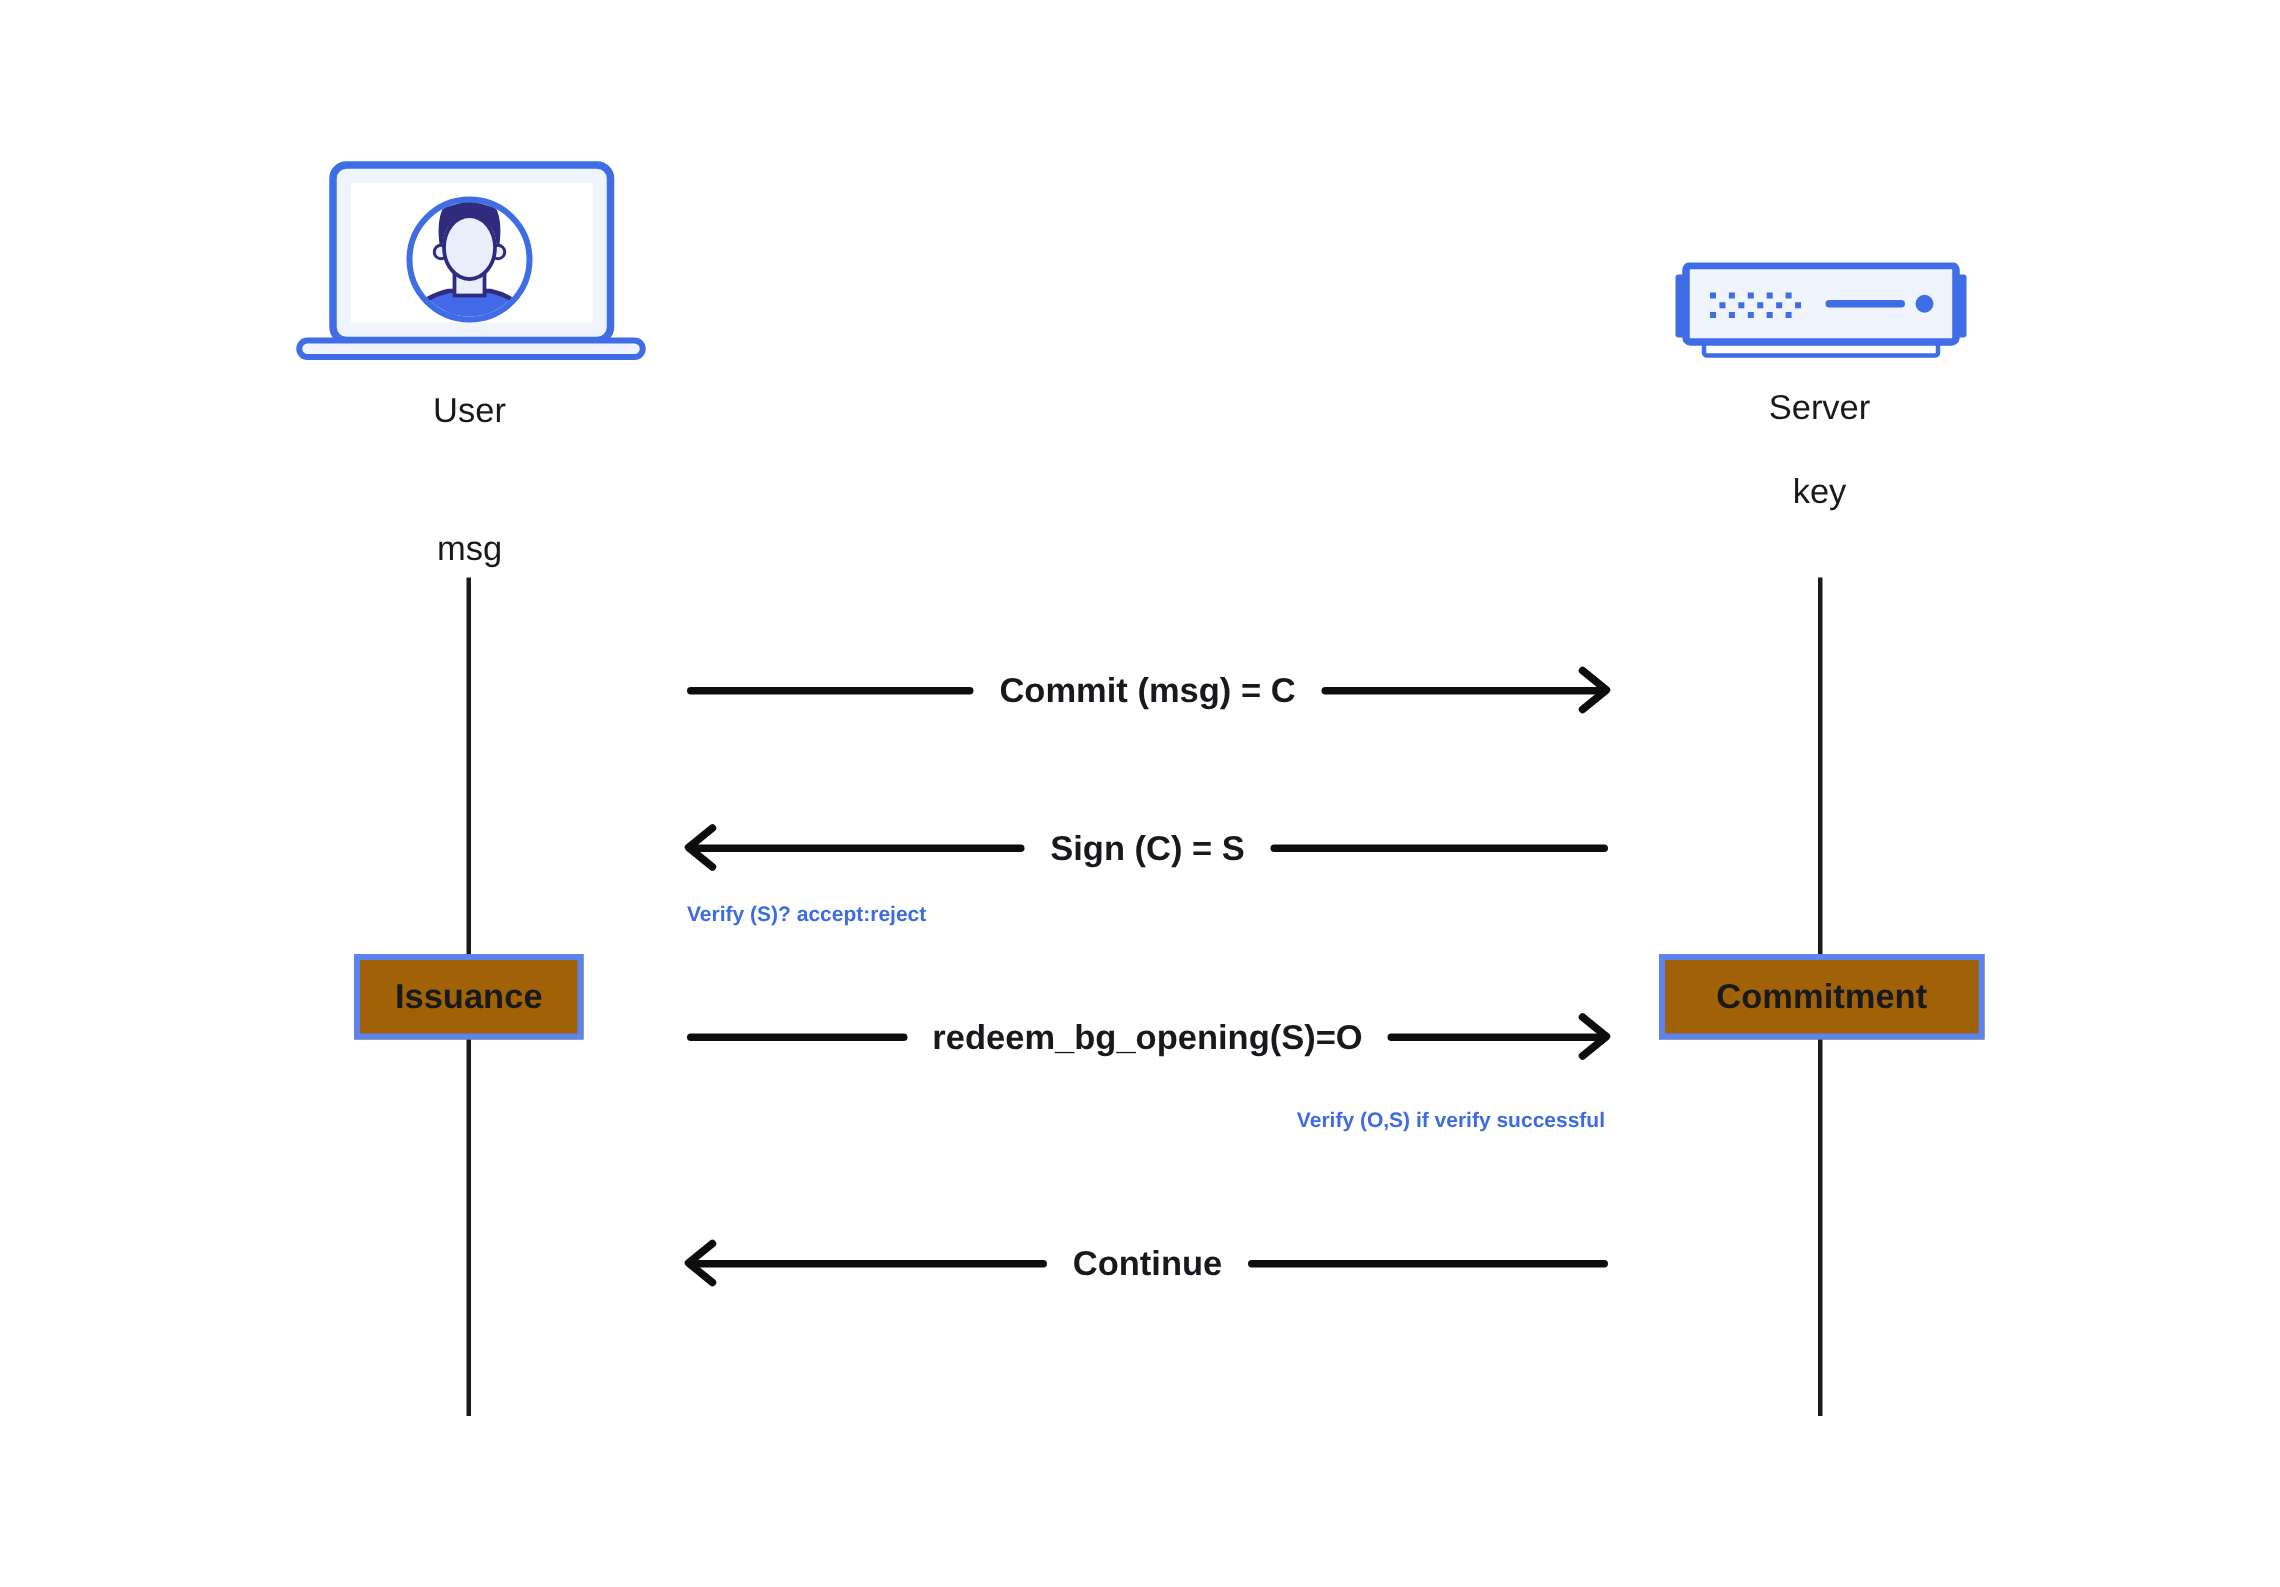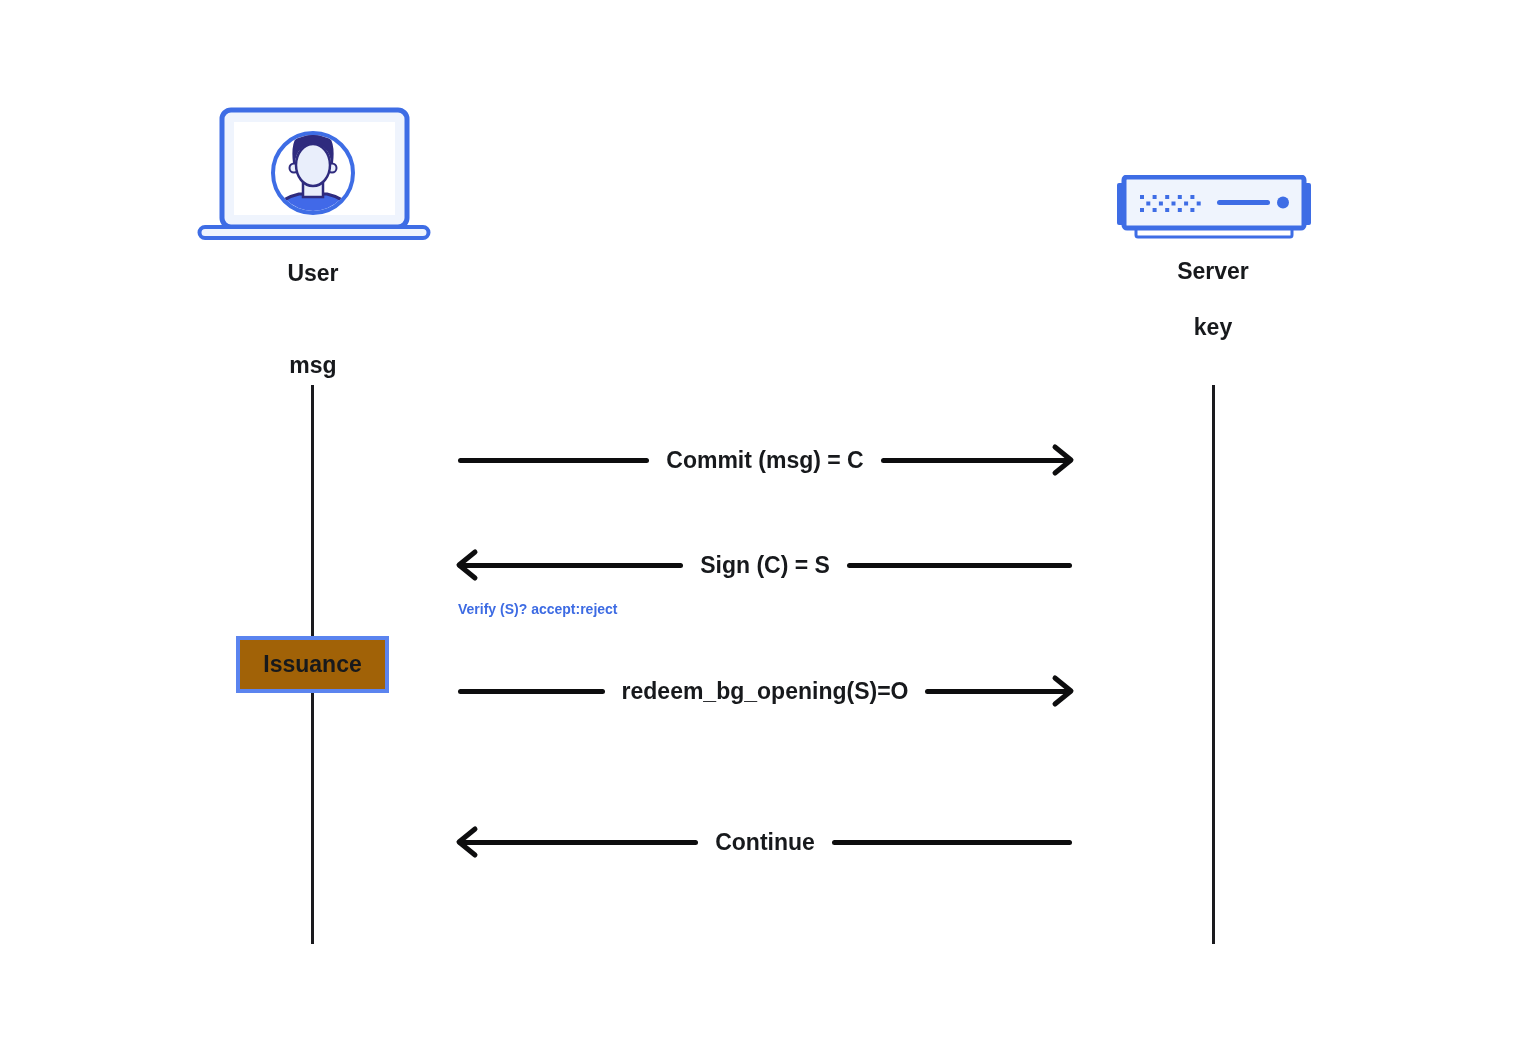--- a/index.html
+++ b/index.html
@@ -20,21 +20,21 @@
     width:1520px; height:1058px;
     background:#ffffff;
     overflow:hidden;
     font-family:"Liberation Sans","DejaVu Sans",sans-serif;
   }
   .icon-svg { position:absolute; display:block; }
 
   .actor-name, .actor-attr {
     position:absolute;
     transform:translateX(-50%);
-    font-weight:700;
+    font-weight:400;
     color:var(--text-dark);
     white-space:nowrap;
     text-align:right;
   }
   .actor-name { font-size:23px; }
   .actor-attr { font-size:23px; }
 
   .lifeline {
     position:absolute;
     width:3px;
@@ -188,30 +188,34 @@
     <svg class="head right" viewBox="0 0 26 38">
       <polyline points="5,6 21,19 5,32"></polyline>
     </svg>
   </div>
 
   <div class="note" style="left:458px; top:601px;">Verify (S)? accept:reject</div>
 
   <div class="state-box" style="left:236px; width:153px;">
     <span>Issuance</span>
   </div>
+  <div class="state-box" style="left:1106px; width:217px;">
+    <span>Commitment</span>
+  </div>
 
   <div class="msg" style="top:672px;">
     <div class="mline"></div>
     <div class="mlabel">redeem_bg_opening(S)=O</div>
     <div class="mline"></div>
     <svg class="head right" viewBox="0 0 26 38">
       <polyline points="5,6 21,19 5,32"></polyline>
     </svg>
   </div>
 
+  <div class="note" style="right:450px; top:738px;">Verify (O,S) if verify successful</div>
 
   <div class="msg" style="top:823px;">
     <svg class="head left" viewBox="0 0 26 38">
       <polyline points="21,6 5,19 21,32"></polyline>
     </svg>
     <div class="mline"></div>
     <div class="mlabel">Continue</div>
     <div class="mline"></div>
   </div>
 

